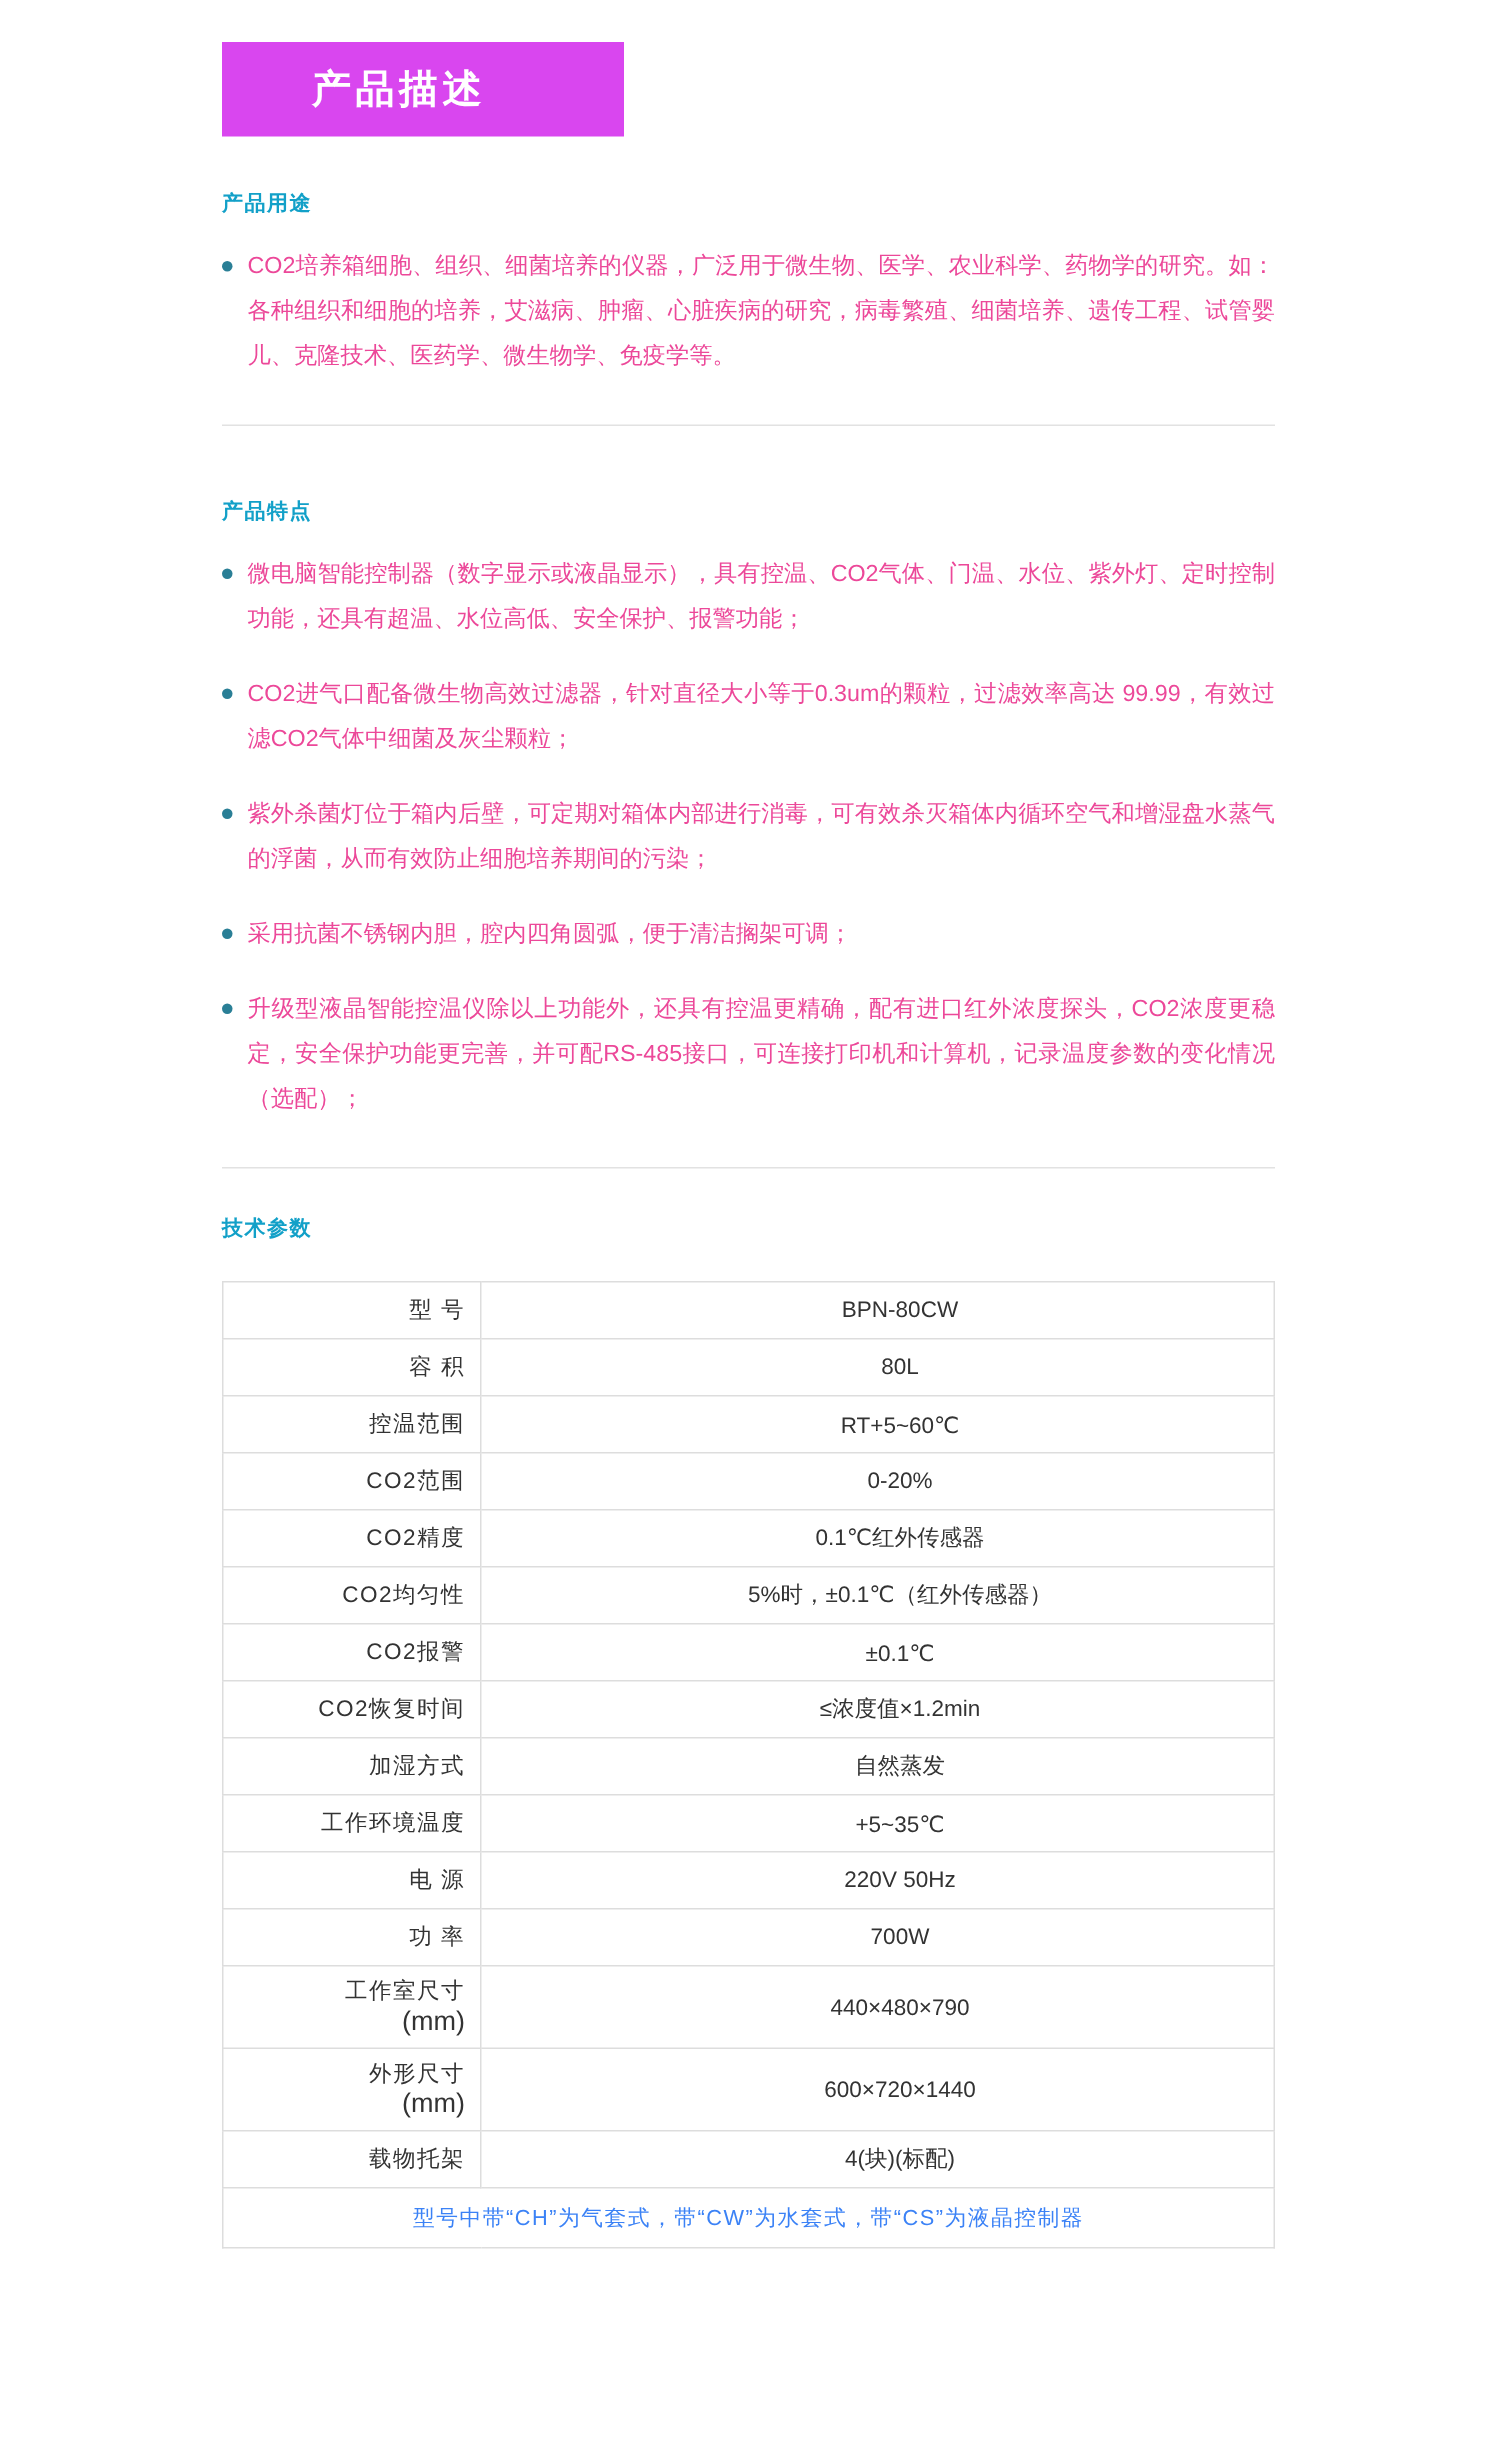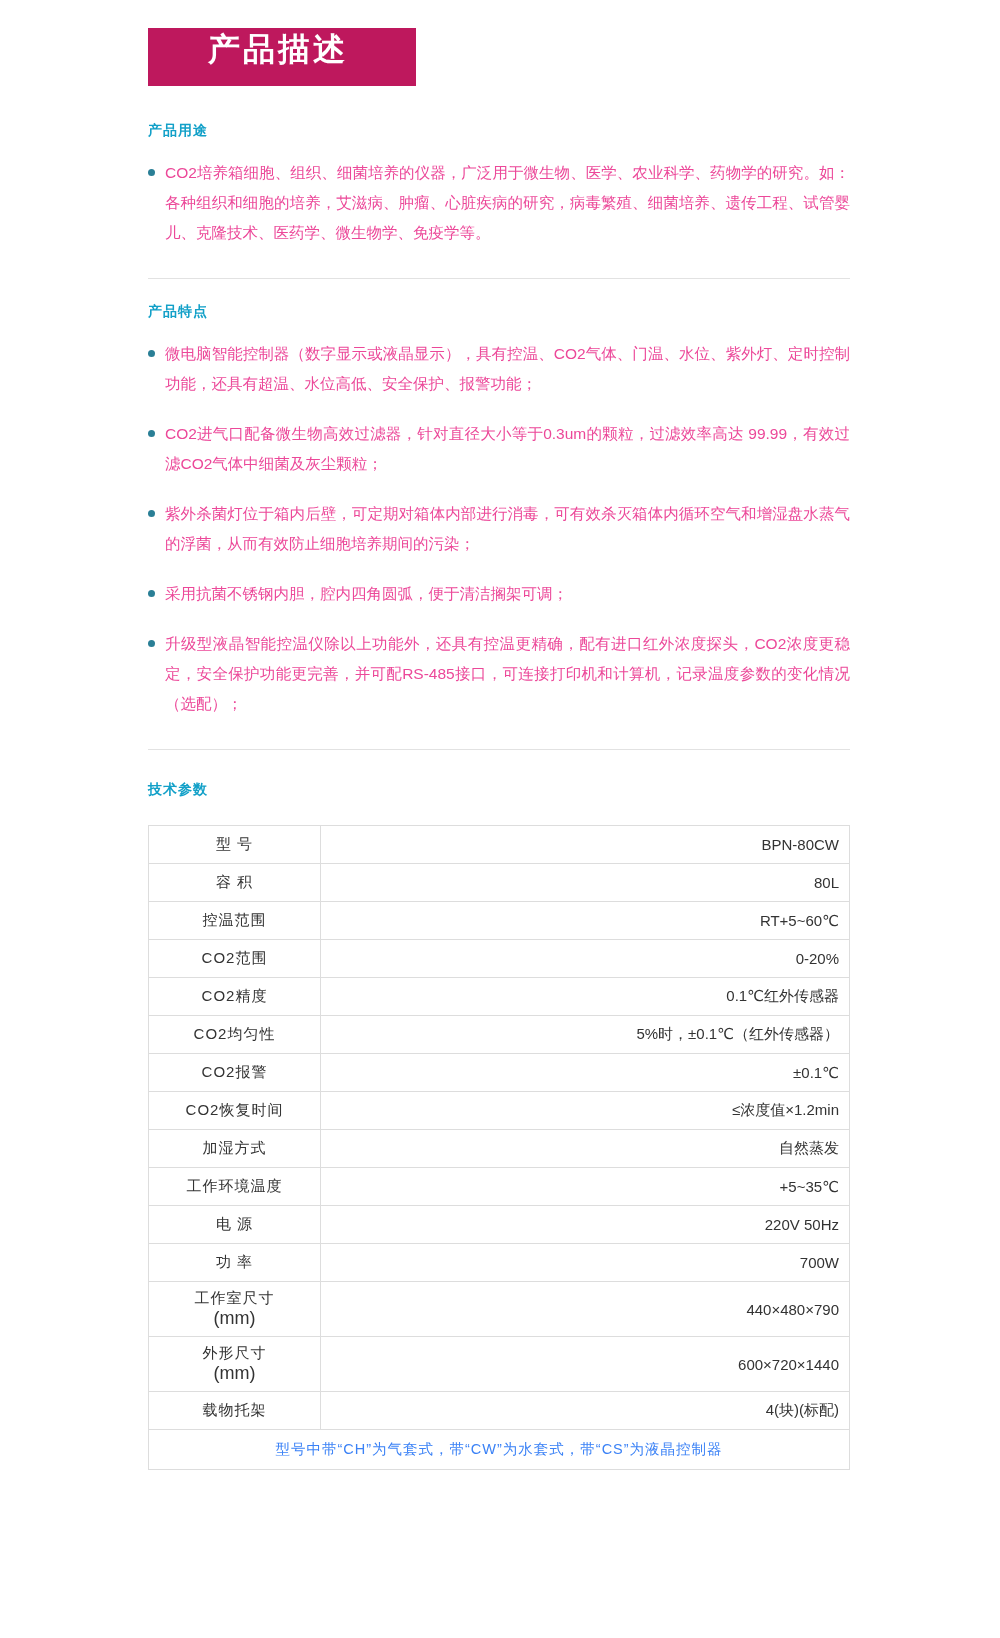--- a/index.html
+++ b/index.html
@@ -17,40 +17,40 @@
     width: 1000px;
     padding: 0;
     position: relative;
   }
   
   .banner-wrap {
     padding: 28px 0 0 148px;
   }
   .banner {
     display: inline-block;
-    background: #be185d;
+    background: #d946ef;
     color: #ffffff;
-    font-size: 32px;
+    font-size: 26px;
     font-weight: bold;
     letter-spacing: 3px;
-    padding: 0 36px 14px 60px;
+    padding: 14px 36px 14px 60px;
     min-width: 268px;
   }
   
   .section {
     padding: 0 150px 0 148px;
   }
   .section-title {
     color: #12a0c8;
     font-size: 14px;
     font-weight: bold;
     letter-spacing: 1px;
     margin: 36px 0 18px 0;
   }
-  .section-title.spaced { margin-top: 24px; }
+  .section-title.spaced { margin-top: 48px; }
   .section-title.tech { margin-top: 31px; margin-bottom: 26px; }
 
   .para {
     position: relative;
     font-size: 15.5px;
     line-height: 30px;
     color: #ec4899;
     margin: 0 0 20px 0;
     padding-left: 17px;
     text-align: justify;
@@ -80,26 +80,26 @@
     font-size: 15px;
     color: #333;
   }
   table.spec td {
     border: 1px solid #dddddd;
     height: 38px;
     padding: 7px 10px;
   }
   table.spec td.label {
     width: 172px;
-    text-align: center;
+    text-align: right;
     letter-spacing: 1px;
   }
   table.spec td.value {
     padding-left: 40px;
-    text-align: right;
+    text-align: center;
   }
   table.spec td.label .sub {
     display: block;
     font-size: 18px;
     letter-spacing: 0;
   }
   table.spec tr.note td {
     text-align: center;
     color: #3b82f6;
     font-size: 14.5px;

